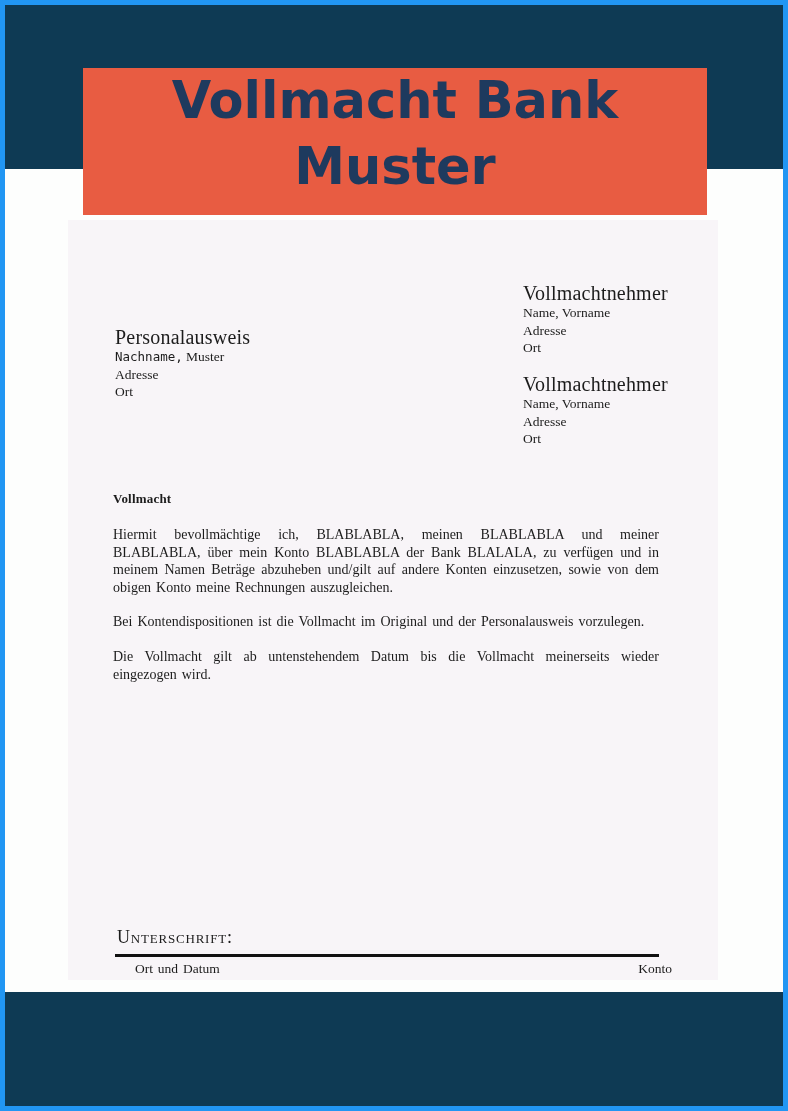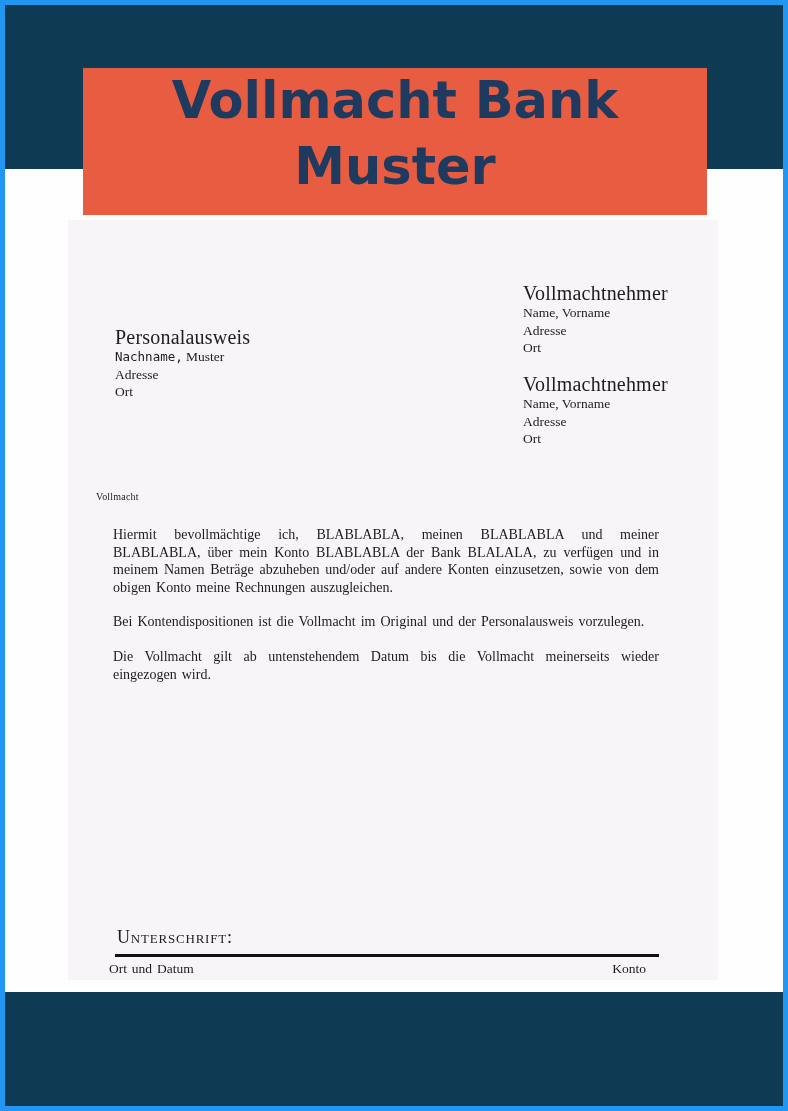--- a/index.html
+++ b/index.html
@@ -62,22 +62,22 @@
   .addr-line{font-size:13.5px;line-height:17.5px;}
   .mono{
     font-family:"DejaVu Sans Mono", monospace;
     font-size:12.5px;
   }
   .addr-sender{left:47px;top:108px;}
   .addr-recipient-1{left:455px;top:64px;}
   .addr-recipient-2{left:455px;top:155px;}
 
   .section-heading{
-    position:absolute;left:28px;top:271px;
-    font-weight:normal;font-size:10px;letter-spacing:0.2px;
+    position:absolute;left:45px;top:271px;
+    font-weight:bold;font-size:13px;letter-spacing:0.2px;
   }
   .paragraphs{
     position:absolute;left:45px;top:306px;width:546px;
   }
   .para{
     font-size:14px;line-height:17.6px;
     text-align:justify;
     word-spacing:1.5px;
     margin-bottom:17px;
   }
@@ -86,21 +86,21 @@
   .signature-label{
     position:absolute;left:49px;top:707px;
     font-variant:small-caps;
     font-size:18px;letter-spacing:0.8px;
   }
   .signature-line{
     position:absolute;left:47px;top:734px;width:544px;height:3px;
     background:#111;
   }
   .signature-captions{
-    position:absolute;left:34px;top:741px;width:544px;
+    position:absolute;left:60px;top:741px;width:544px;
     display:flex;justify-content:space-between;
     font-size:13.5px;word-spacing:1.5px;text-align:center;
   }
   .signature-captions .cap-left{padding-left:7px;}
 </style>
 </head>
 <body>
 
 <div class="canvas">
 
@@ -131,21 +131,21 @@
     <div class="addr addr-recipient-2">
       <div class="addr-head">Vollmachtnehmer</div>
       <div class="addr-line">Name, Vorname</div>
       <div class="addr-line">Adresse</div>
       <div class="addr-line">Ort</div>
     </div>
 
     <div class="section-heading">Vollmacht</div>
 
     <div class="paragraphs">
-      <p class="para">Hiermit bevollmächtige ich, BLABLABLA, meinen BLABLABLA und meiner BLABLABLA, über mein Konto BLABLABLA der Bank BLALALA, zu verfügen und in meinem Namen Beträge abzuheben und/oder auf andere Konten einzusetzen, sowie von dem obigen Konto meine Rechnungen auszugleichen.</p>
+      <p class="para">Hiermit bevollmächtige ich, BLABLABLA, meinen BLABLABLA und meiner BLABLABLA, über mein Konto BLABLABLA der Bank BLALALA, zu verfügen und in meinem Namen Beträge abzuheben und/gilt auf andere Konten einzusetzen, sowie von dem obigen Konto meine Rechnungen auszugleichen.</p>
       <p class="para">Bei Kontendispositionen ist die Vollmacht im Original und der Personalausweis vorzulegen.</p>
       <p class="para">Die Vollmacht gilt ab untenstehendem Datum bis die Vollmacht meinerseits wieder eingezogen wird.</p>
     </div>
 
     <div class="signature-label">Unterschrift:</div>
     <div class="signature-line"></div>
     <div class="signature-captions">
       <span class="cap-left">Ort und Datum</span>
       <span class="cap-right">Konto</span>
     </div>

